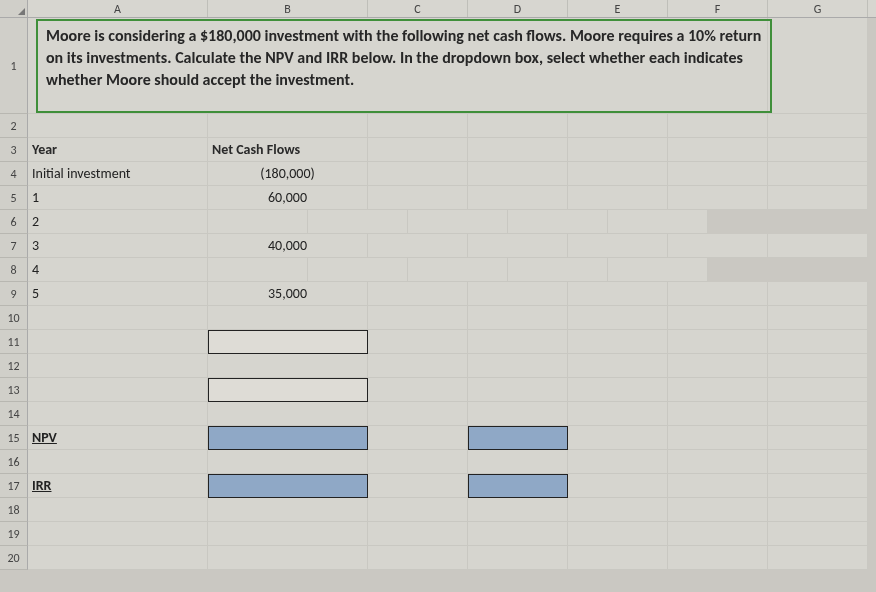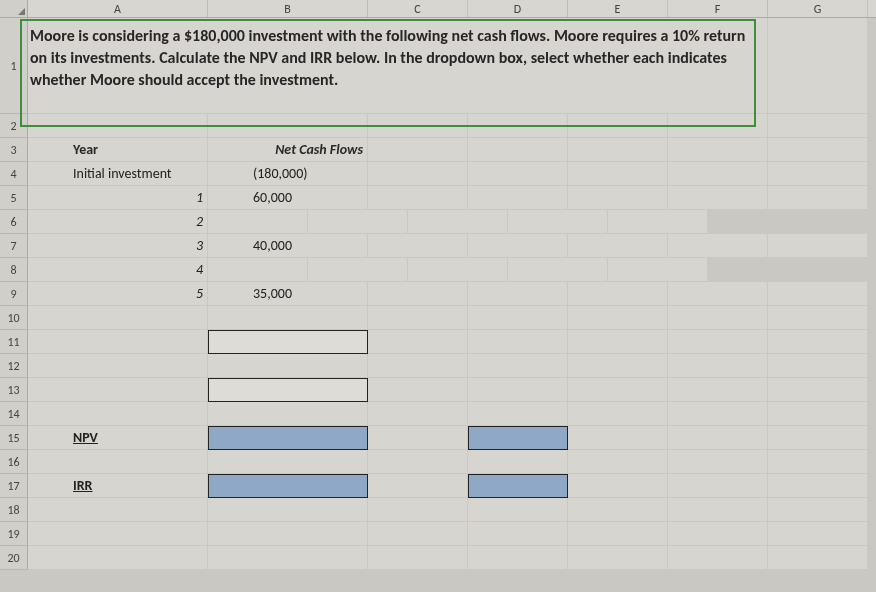--- a/index.html
+++ b/index.html
@@ -81,44 +81,44 @@
   .wG { width: 100px; }
 
   .merged-problem {
     width: 740px;
     background: #d6d5cf;
     border-right: 1px solid #c9c8c2;
     border-bottom: 1px solid #c9c8c2;
   }
   .problem-box {
     position: absolute;
-    left: 20px; top: 19px;
+    left: 36px; top: 19px;
     width: 736px;
-    height: 108px;
+    height: 94px;
     border: 2px solid #3f8f3a;
     padding: 4px 8px;
     font-size: 16px;
     font-weight: 600;
     color: #272727;
     line-height: 22px;
     background: transparent;
   }
-  .right { justify-content: flex-start; }
-  .center { justify-content: flex-end; font-style: italic; }
+  .right { justify-content: center; }
+  .center { justify-content: flex-start; }
   .bold { font-weight: 700; text-decoration: underline; }
   .headerlook { font-weight: 700; color: #2a2a2a; }
 
   .outlined {
     border: 1px solid #222 !important;
     background: #dedcd6;
   }
   .blue {
     background: #8fa8c6;
   }
-  .cell span { white-space: nowrap; overflow: hidden; margin-left: 41px; }
+  .cell span { white-space: nowrap; overflow: hidden; }
 </style>
 </head>
 <body>
 
 <div class="sheet">
 
   <div class="colheads">
     <div class="rowheadspacer">
         <div class="tri"></div>
       </div>

